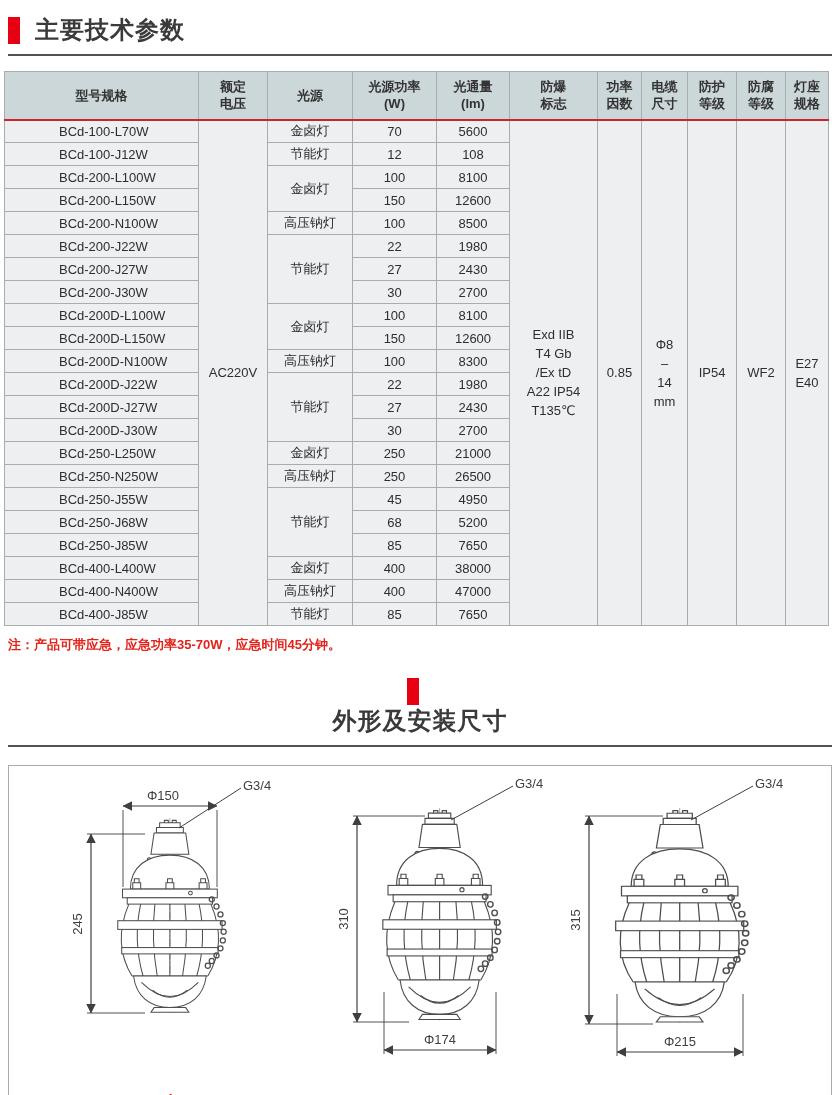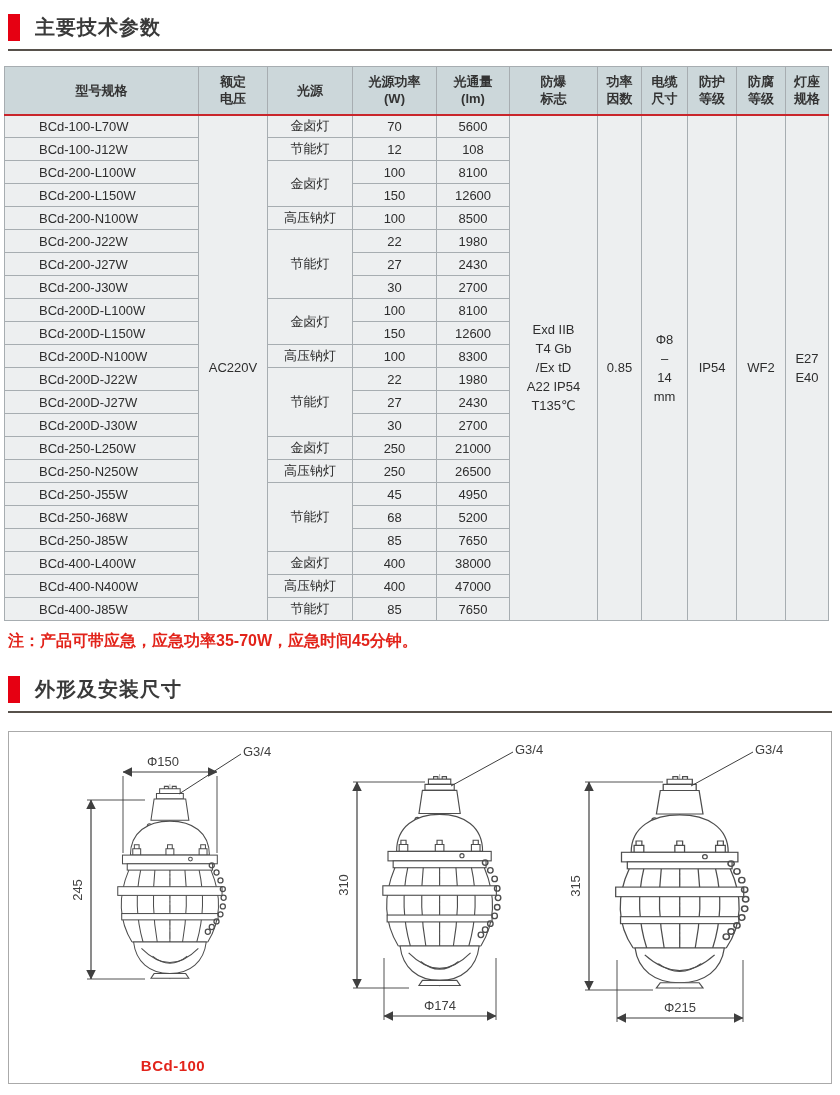--- a/index.html
+++ b/index.html
@@ -3,36 +3,36 @@
 <meta charset="utf-8">
 <style>
   * { margin:0; padding:0; box-sizing:border-box; }
   body { background:#fff; font-family:"Liberation Sans","DejaVu Sans",sans-serif; }
   .page { position:relative; width:840px; height:1095px; background:#fff; overflow:hidden; }
 
   
   .sec-title { display:flex; align-items:center; margin:0 8px; padding-bottom:8px;
                border-bottom:2px solid #57514b; }
   .sec-title .bar { width:12px; height:27px; background:#e60012; margin-right:15px; }
-  .sec-title .txt { font-size:20px; font-weight:bold; color:#3a3a3a; letter-spacing:1px; }
+  .sec-title .txt { font-size:24px; font-weight:bold; color:#3a3a3a; letter-spacing:1px; }
   #title1 { padding-top:14px; }
-  #title2 { margin-top:24px; }
+  #title2 { margin-top:24px;flex-direction:column; }
 
   
   table.spec { border-collapse:collapse; table-layout:fixed; width:824px; margin:15px 8px 0 4px;
                font-size:13px; color:#2e2e2e; }
   table.spec th, table.spec td { border:1px solid #a7adb1; text-align:center; vertical-align:middle;
                overflow:hidden; }
   table.spec thead th { background:#ccd7da; height:48px; font-weight:bold; font-size:13px;
                line-height:17px; color:#333; border-bottom:2px solid #c9252b; }
   table.spec tbody td { background:#edeff0; height:23px; }
-  table.spec td.model { text-align:left; padding-left:34px; }
+  table.spec td.model { text-align:left; padding-left:54px; }
   table.spec td.merged { line-height:19px; }
 
-  .note { margin:10px 8px 0 8px; color:#e2231a; font-size:16px; font-weight:bold; }
+  .note { margin:10px 8px 0 8px; color:#e2231a; font-size:13px; font-weight:bold; }
 
   
   .panel { position:relative; margin:18px 8px 0 8px; width:824px; height:353px;
            border:1px solid #aaa; background:#fff; }
   .fig { position:absolute; top:6px; width:280px; text-align:center; }
   .fig svg { display:block; }
   .fig .cap { margin-top:4px; color:#e2231a; font-size:15px; font-weight:bold; letter-spacing:.5px; }
   #fig1 { left:24px; }
   #fig2 { left:296px; }
   #fig3 { left:532px; }

